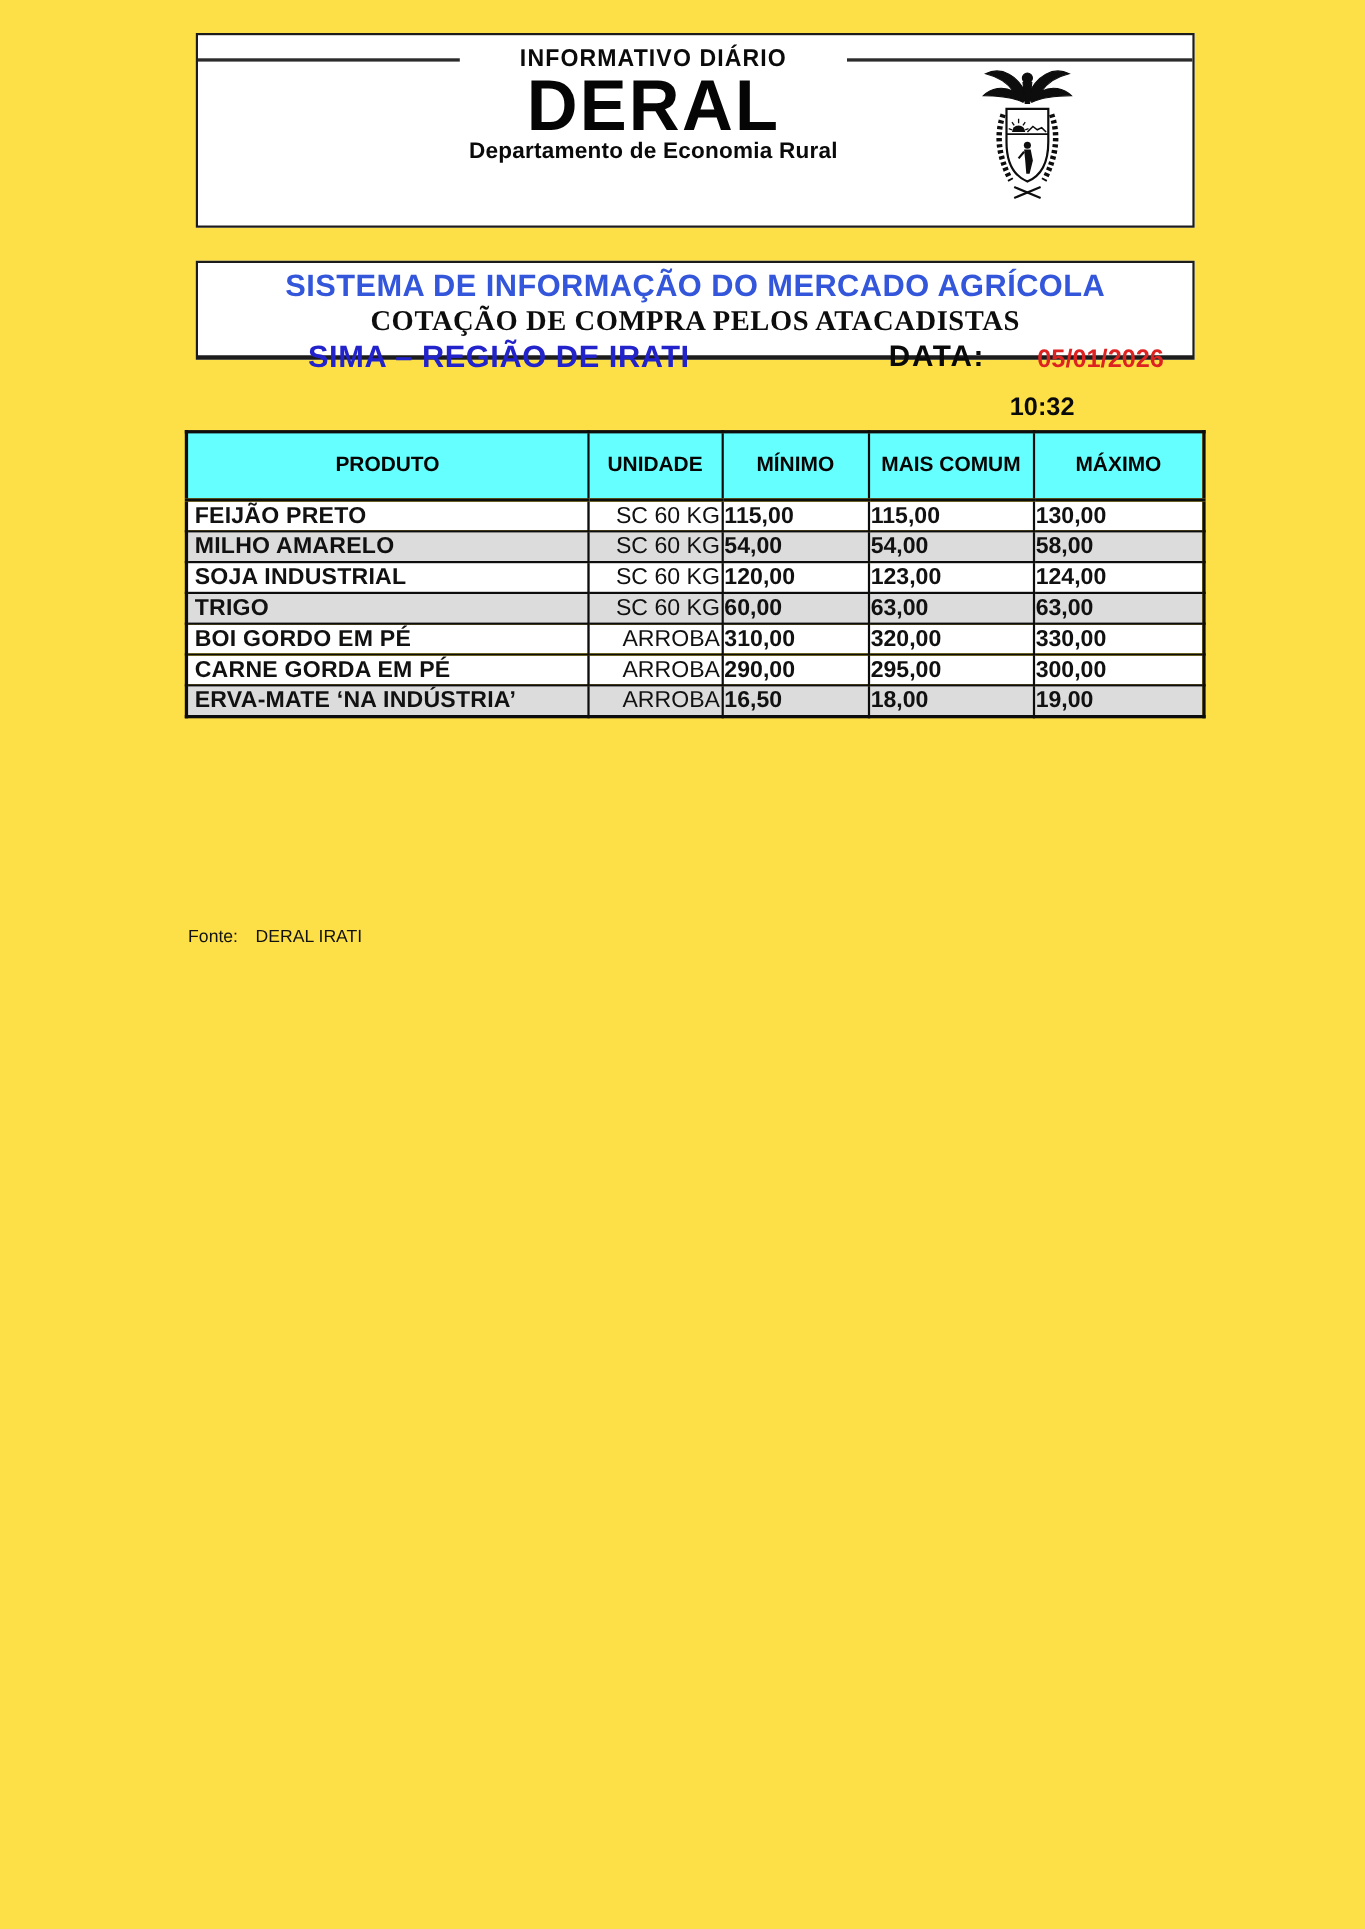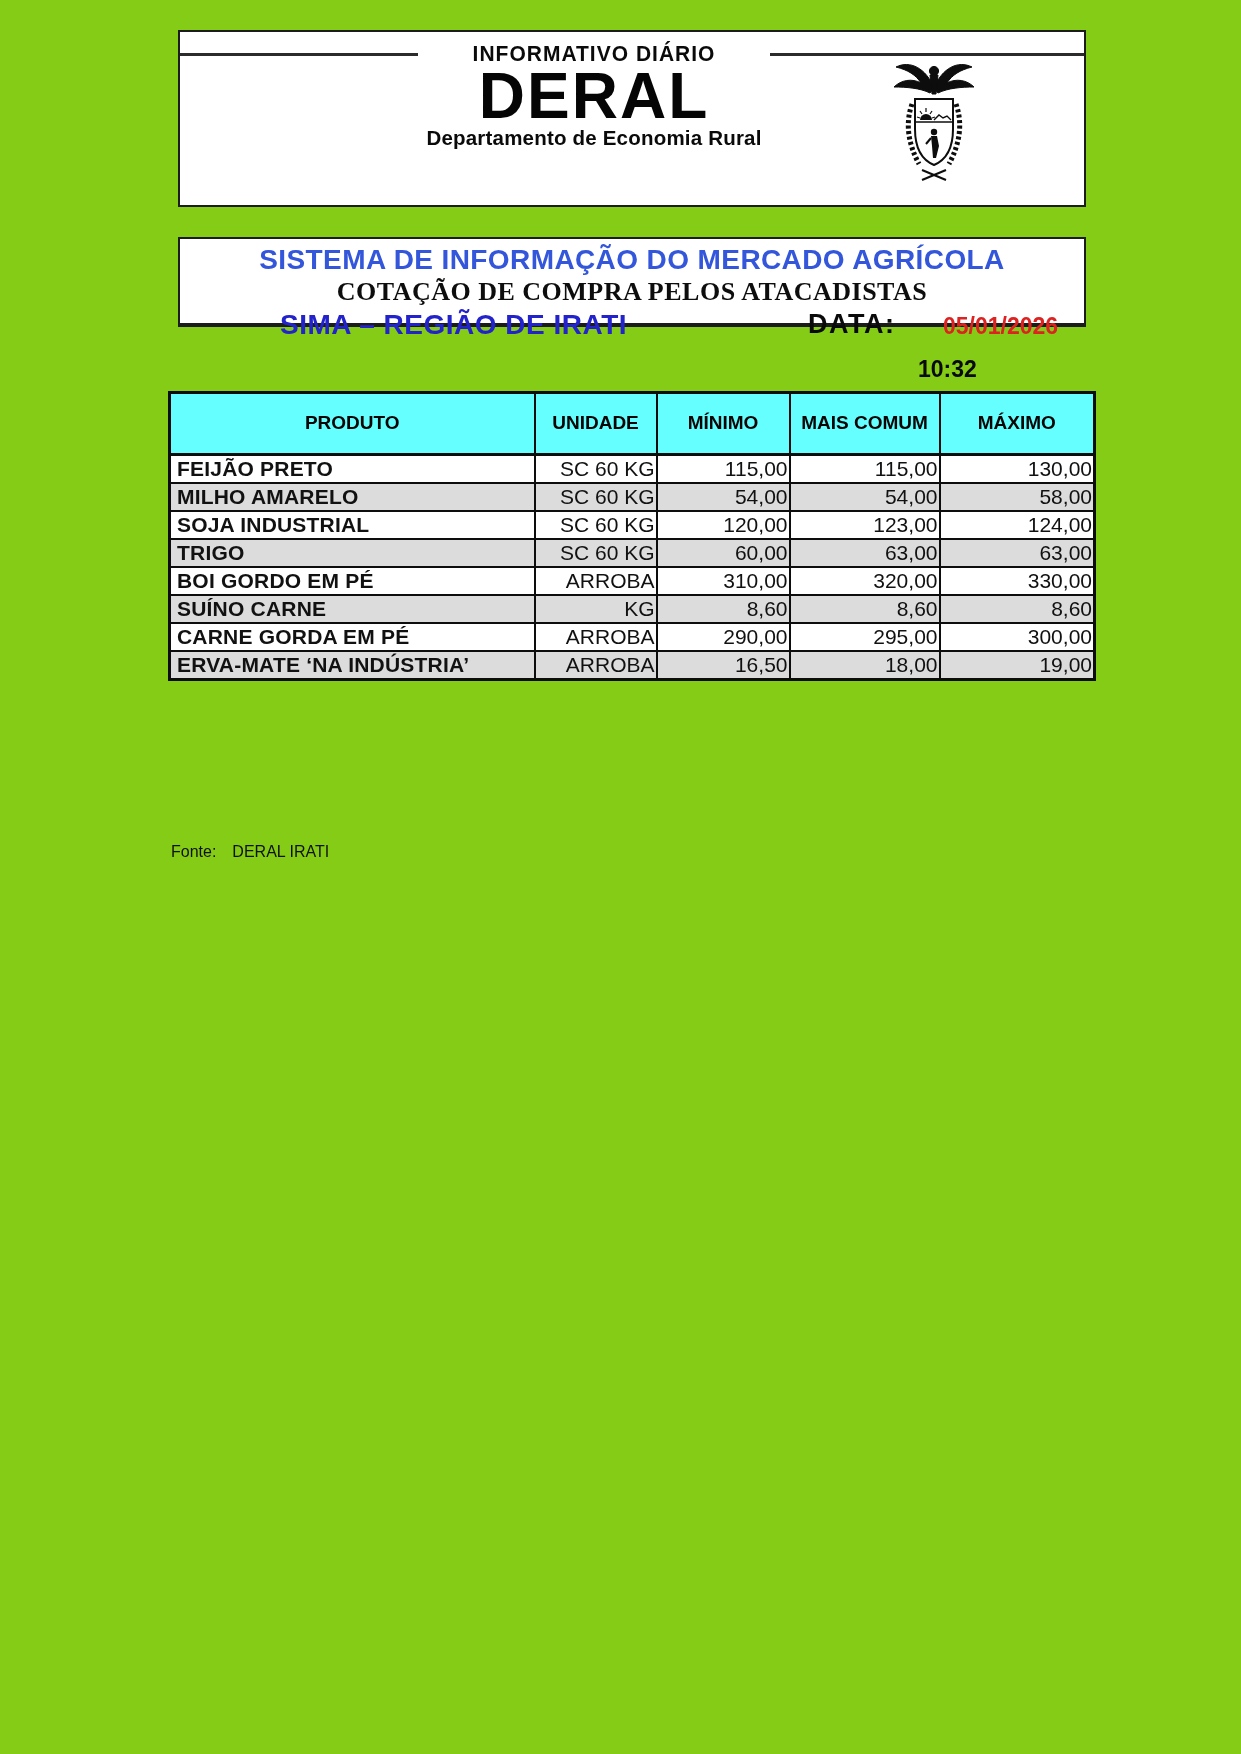--- a/index.html
+++ b/index.html
@@ -1,17 +1,17 @@
 <!DOCTYPE html>
 <html style="--title-blue: #3356DB; --region-blue: #2323CC; --date-red: #DD2222; --header-cyan: #66FFFF; --row-shade: #DCDCDC;"><head>
 <meta charset="utf-8">
 <style>
   html,body { margin:0; padding:0; background:#ffffff; }
   .page {
-    position:relative; width:1241px; height:1754px; background:#84cc16;
+    position:relative; width:1241px; height:1754px; background:#fde047;
     font-family:"Liberation Sans", sans-serif; color:#111;
     overflow:hidden;
   }
 
   
   .header-box {
     position:absolute; left:178px; top:30px; width:908px; height:177px;
     border:2px solid #1c1c1c; box-sizing:border-box; background:#fff;
   }
   .header-rule {
@@ -86,21 +86,21 @@
   }
   .price-table thead th {
     background:var(--header-cyan, #66FFFF);
     height:62px; font-size:19px; font-weight:bold; color:#050505;
     border-bottom:3px solid #0d0d0d; text-align:center; line-height:1.2;
   }
   .price-table td { height:28px; font-size:21px; background:#fff; }
   .price-table tr.shade td { background:var(--row-shade, #DCDCDC); }
   td.prod { text-align:left; padding-left:6px; font-weight:bold; letter-spacing:0.2px; }
   td.unit { text-align:right; font-weight:normal; }
-  td.num  { text-align:right; font-weight:normal; }
+  td.num  { text-align:left; font-weight:bold; }
 
   
   .fonte { position:absolute; left:171px; top:843px; font-size:16px; color:#111; }
   .fonte .src-val { font-weight:normal; margin-left:16px; }
 </style>
 </head>
 <body>
 
 <div class="page">
 
@@ -208,27 +208,20 @@
           <td class="num">63,00</td>
           <td class="num">63,00</td>
         </tr>
         <tr>
           <td class="prod">BOI GORDO EM PÉ</td>
           <td class="unit">ARROBA</td>
           <td class="num">310,00</td>
           <td class="num">320,00</td>
           <td class="num">330,00</td>
         </tr>
-        <tr class="shade">
-          <td class="prod">SUÍNO CARNE</td>
-          <td class="unit">KG</td>
-          <td class="num">8,60</td>
-          <td class="num">8,60</td>
-          <td class="num">8,60</td>
-        </tr>
         <tr>
           <td class="prod">CARNE GORDA EM PÉ</td>
           <td class="unit">ARROBA</td>
           <td class="num">290,00</td>
           <td class="num">295,00</td>
           <td class="num">300,00</td>
         </tr>
         <tr class="shade">
           <td class="prod">ERVA-MATE ‘NA INDÚSTRIA’</td>
           <td class="unit">ARROBA</td>

